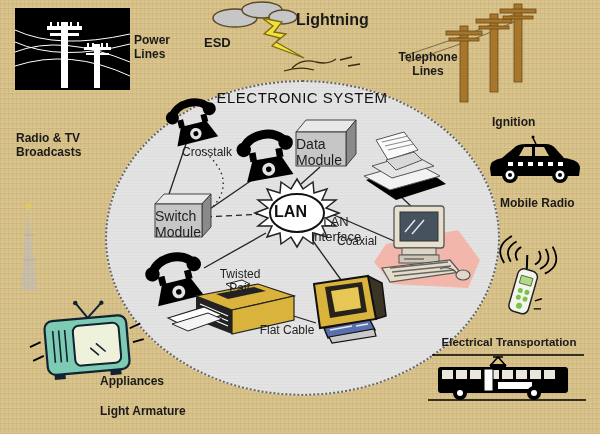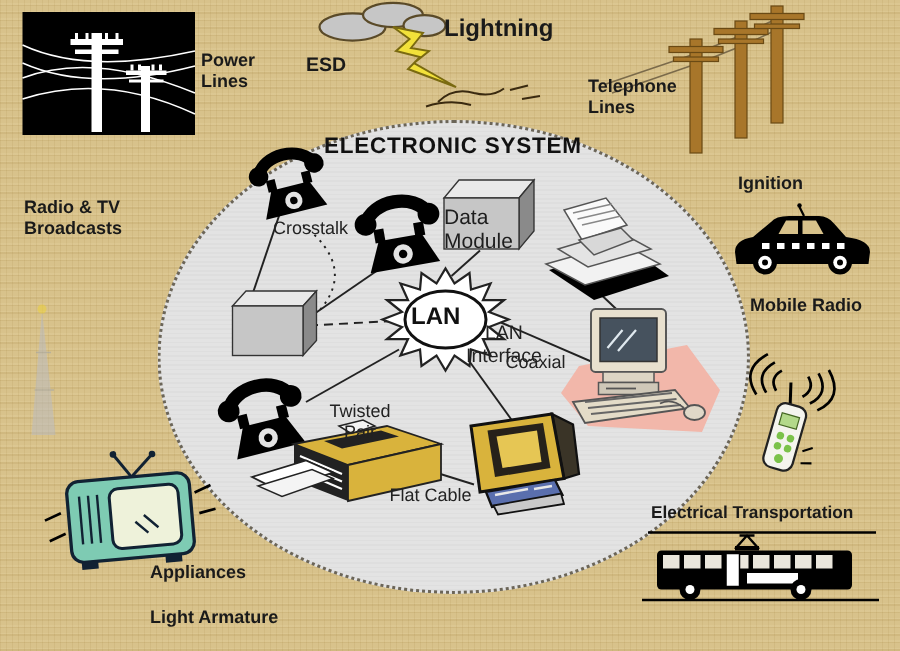--- a/index.html
+++ b/index.html
@@ -14,25 +14,25 @@
   .ellipse{
     position:absolute; left:105px; top:80px; width:395px; height:316px;
     border-radius:50%; background-color:#e3e3e3;
     background-image:repeating-linear-gradient(0deg, rgba(0,0,0,0.025) 0 1px, transparent 1px 3px);
     border:2px dotted #6b6558; box-sizing:border-box;
   }
   svg.art{position:absolute; left:0; top:0; width:600px; height:434px;}
   .lbl{position:absolute; font-weight:bold; font-size:12px; line-height:1.2; white-space:pre-line;}
   .lbl2{position:absolute; font-weight:normal; font-size:12px; line-height:1.15; color:#222; text-align:center;}
   .title{position:absolute; left:152px; top:89px; width:300px; text-align:center;
-         font-weight:bold; font-size:15px; letter-spacing:.5px; color:#111;}
+         font-weight:normal; font-size:15px; letter-spacing:.5px; color:#111;}
   .boxlbl{position:absolute; font-size:14px; line-height:1.15; color:#1d1d1d;}
   .lanlbl{position:absolute; left:272px; top:203px; width:37px; text-align:center;
           font-weight:bold; font-size:16px; color:#111;}
-  .ctr{text-align:left;}
+  .ctr{text-align:center;}
 </style>
 </head>
 <body>
 
 <div id="stage">
 
   <div class="ellipse"></div>
 
   <svg class="art" viewBox="0 0 600 434">
     <defs>
@@ -316,15 +316,16 @@
   <div class="lbl" style="left:100px; top:404px;">Light Armature</div>
   <div class="lbl" style="left:16px; top:131px; width:82px;">Radio &amp; TV Broadcasts</div>
 
   <div class="lbl2" style="left:182px; top:146px; width:72px; text-align:left;">Crosstalk</div>
   <div class="lbl2" style="left:306px; top:167px; width:60px; font-size:13px;margin-top:48px;">LAN Interface</div>
   <div class="lbl2" style="left:330px; top:235px; width:54px;">Coaxial</div>
   <div class="lbl2" style="left:214px; top:268px; width:52px;">Twisted Pair</div>
   <div class="lbl2" style="left:252px; top:324px; width:70px;">Flat Cable</div>
 
   <div class="boxlbl" style="left:296px; top:136px; width:50px;">Data Module</div>
+  <div class="boxlbl" style="left:155px; top:208px; width:47px;">Switch Module</div>
   <div class="lanlbl">LAN</div>
 
 </div>
 
 </body></html>

